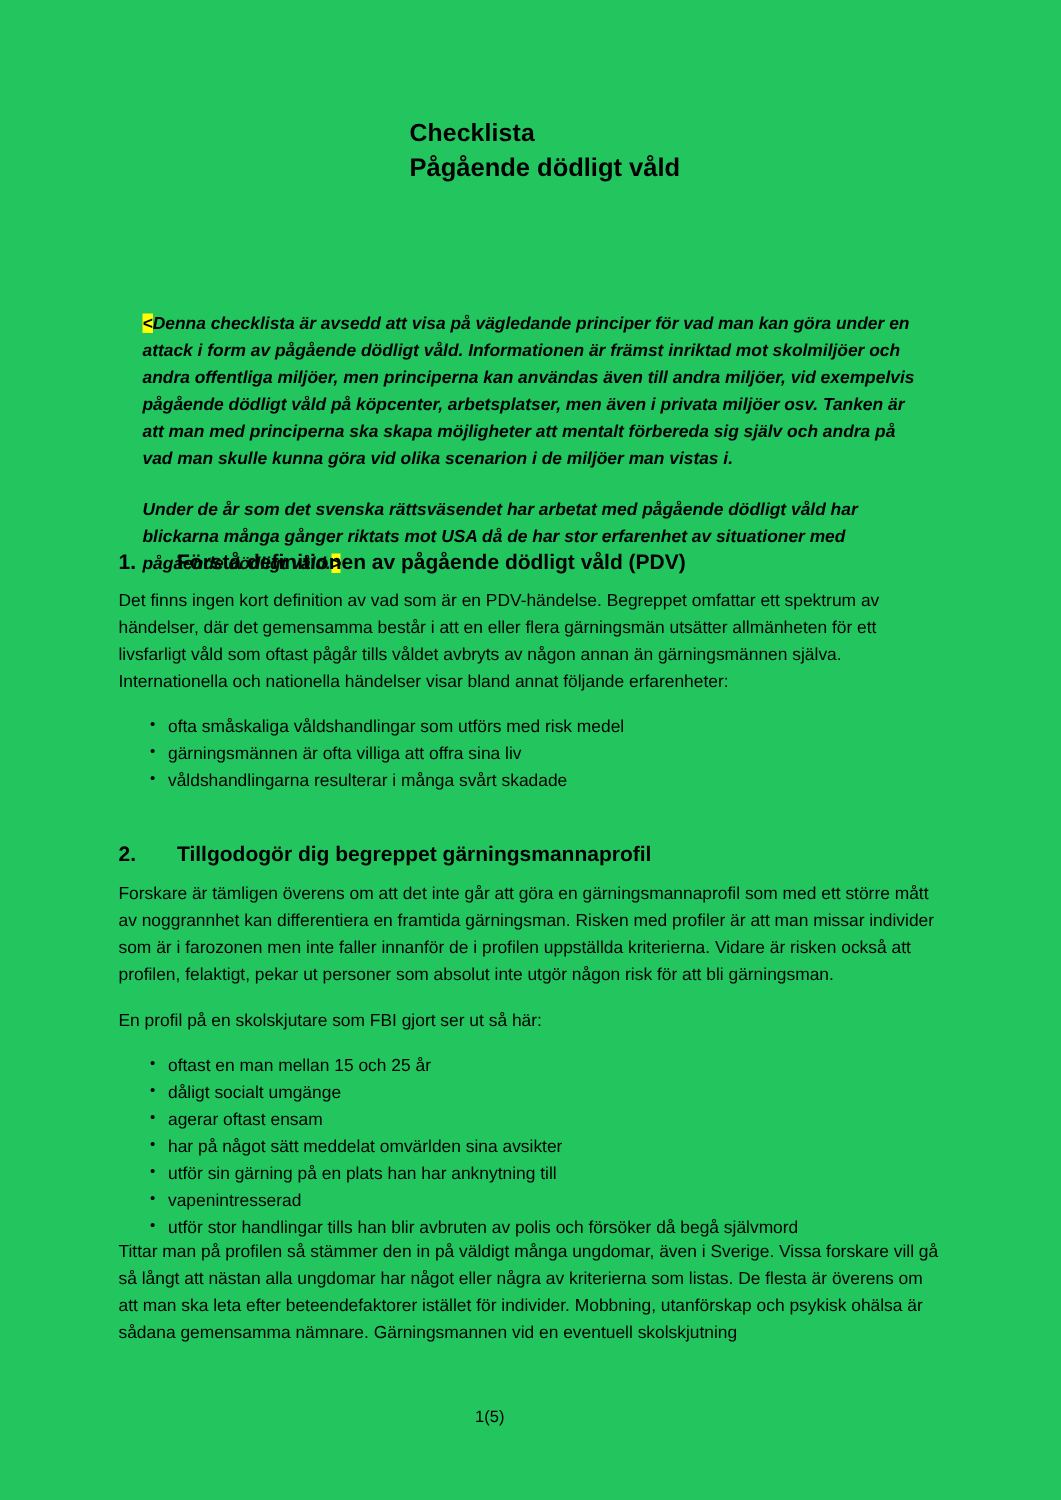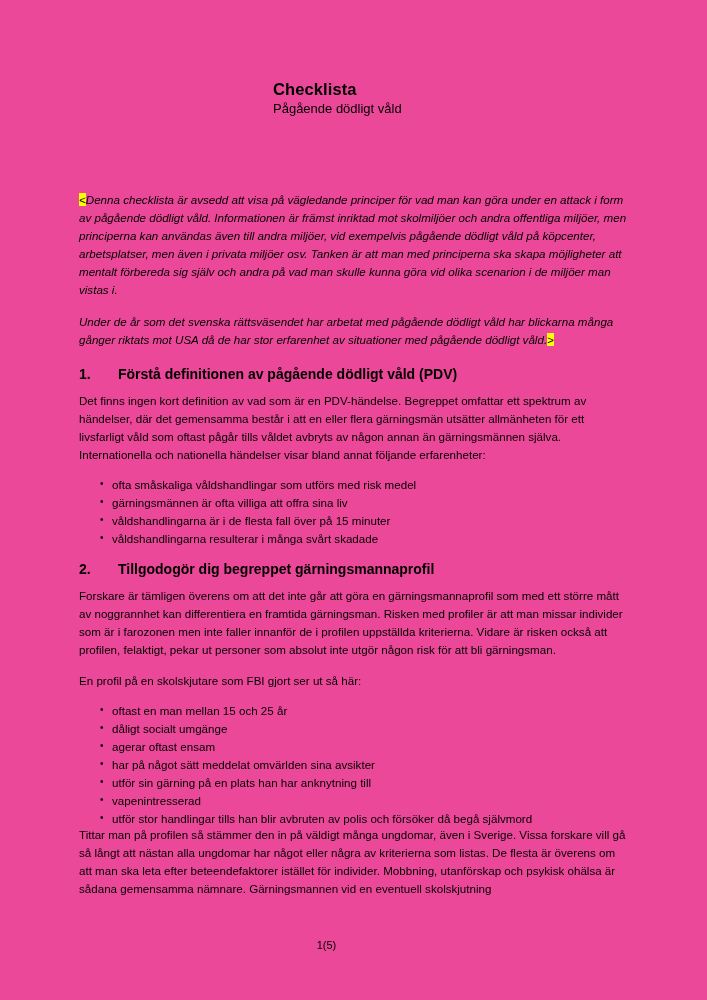--- a/index.html
+++ b/index.html
@@ -8,59 +8,60 @@
     background: #ffffff;
   }
   body {
     font-family: "Liberation Sans", sans-serif;
     color: #000000;
   }
   .page {
     position: relative;
     width: 707px;
     height: 1000px;
-    background: #ec4899;
+    background: #22c55e;
     overflow: hidden;
     box-sizing: border-box;
   }
 
   
   .title-block {
     position: absolute;
     left: 273px;
     top: 79px;
     width: 280px;
   }
   .doc-title {
     font-size: 16.5px;
     font-weight: bold;
     line-height: 1.22;
     margin: 0;
     letter-spacing: 0.1px;
   }
   .doc-subtitle {
-    font-size: 13px;
-    font-weight: normal;
+    font-size: 17px;
+    font-weight: bold;
     line-height: 1.25;
     margin: 2px 0 0 0;
   }
 
   
   .intro {
     position: absolute;
     left: 79px;
     top: 191px;
     width: 552px;
   }
   .intro p {
-    margin: 0;
+    margin: 16px;
     font-style: italic;
     font-size: 11.6px;
     line-height: 1.555;
     text-align: left;
+    font-weight: bold;
   }
   .intro p + p {
     margin-top: 14px;
   }
   .hl {
     background: #ffff00;
   }
 
   
   .section {
@@ -133,21 +134,20 @@
     <p><span class="hl">&lt;</span><span>Denna checklista är avsedd att visa på vägledande principer för vad man kan göra under en attack i form av pågående dödligt våld. Informationen är främst inriktad mot skolmiljöer och andra offentliga miljöer, men principerna kan användas även till andra miljöer, vid exempelvis pågående dödligt våld på köpcenter, arbetsplatser, men även i privata miljöer osv. Tanken är att man med principerna ska skapa möjligheter att mentalt förbereda sig själv och andra på vad man skulle kunna göra vid olika scenarion i de miljöer man vistas i.</span></p>
     <p><span>Under de år som det svenska rättsväsendet har arbetat med pågående dödligt våld har blickarna många gånger riktats mot USA då de har stor erfarenhet av situationer med pågående dödligt våld.</span><span class="hl">&gt;</span></p>
   </div>
 
   <div class="section" style="top:366px;">
     <h2 class="sec-head"><span class="num">1.</span><span>Förstå definitionen av pågående dödligt våld (PDV)</span></h2>
     <p class="body">Det finns ingen kort definition av vad som är en PDV-händelse. Begreppet omfattar ett spektrum av händelser, där det gemensamma består i att en eller flera gärningsmän utsätter allmänheten för ett livsfarligt våld som oftast pågår tills våldet avbryts av någon annan än gärningsmännen själva. Internationella och nationella händelser visar bland annat följande erfarenheter:</p>
     <ul class="bullets">
       <li>ofta småskaliga våldshandlingar som utförs med risk medel</li>
       <li>gärningsmännen är ofta villiga att offra sina liv</li>
-      <li>våldshandlingarna är i de flesta fall över på 15 minuter</li>
       <li>våldshandlingarna resulterar i många svårt skadade</li>
     </ul>
   </div>
 
   <div class="section" style="top:561px;">
     <h2 class="sec-head"><span class="num">2.</span><span>Tillgodogör dig begreppet gärningsmannaprofil</span></h2>
     <p class="body">Forskare är tämligen överens om att det inte går att göra en gärningsmannaprofil som med ett större mått av noggrannhet kan differentiera en framtida gärningsman. Risken med profiler är att man missar individer som är i farozonen men inte faller innanför de i profilen uppställda kriterierna. Vidare är risken också att profilen, felaktigt, pekar ut personer som absolut inte utgör någon risk för att bli gärningsman.</p>
     <p class="body">En profil på en skolskjutare som FBI gjort ser ut så här:</p>
     <ul class="bullets">
       <li>oftast en man mellan 15 och 25 år</li>

